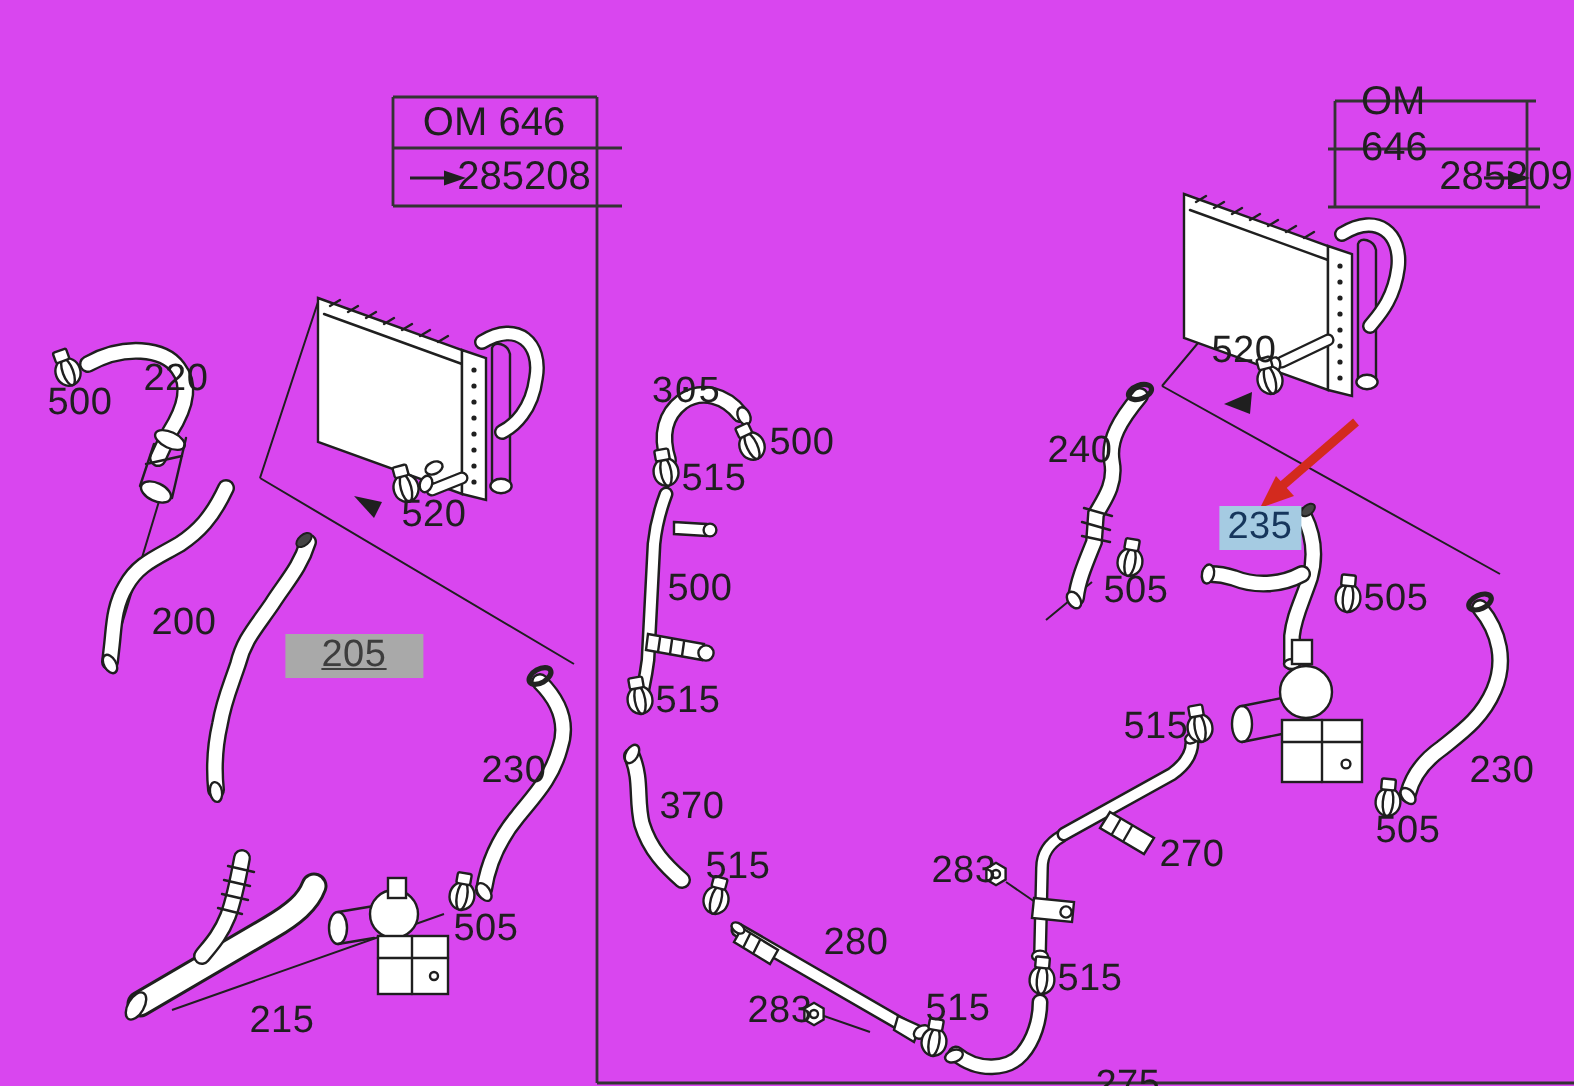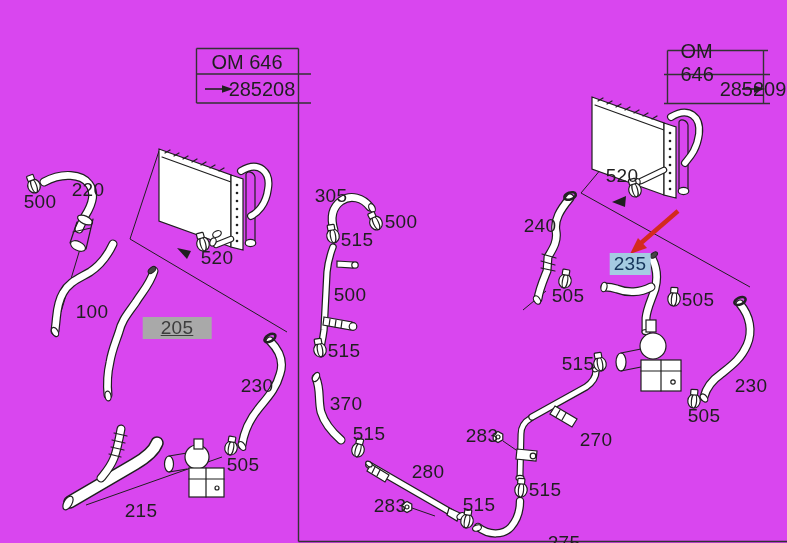--- a/index.html
+++ b/index.html
@@ -265,40 +265,40 @@
 </svg>
 
 <div class="boxtext" style="left:247px;top:62px;">OM 646</div>
 <div class="boxtext" style="left:262px;top:89px;">285208</div>
 <div class="boxtext" style="left:716px;top:63px;">OM 646</div>
 <div class="boxtext" style="left:706px;top:89px;margin-left:47px;">285209</div>
 
 <div id="labels">
       <div class="plabel" style="left: 40px; top: 202px;">500</div>
       <div class="plabel" style="left: 88px; top: 190px;">220</div>
-      <div class="plabel" style="left: 92px; top: 312px;">100</div>
+      <div class="plabel" style="left: 92px; top: 312px;">200</div>
       <div class="plabel hl-gray" style="left: 177px; top: 328px;">205</div>
       <div class="plabel" style="left: 217px; top: 258px;">520</div>
       <div class="plabel" style="left: 257px; top: 386px;">230</div>
       <div class="plabel" style="left: 243px; top: 465px;">505</div>
       <div class="plabel" style="left: 141px; top: 511px; text-align: center;">215</div>
-      <div class="plabel" style="left: 331px; top: 196px;">305</div>
+      <div class="plabel" style="left: 343px; top: 196px; font-family: Liberation Mono, monospace;">305</div>
       <div class="plabel" style="left: 401px; top: 222px;">500</div>
       <div class="plabel" style="left: 357px; top: 240px;">515</div>
       <div class="plabel" style="left: 350px; top: 295px;">500</div>
       <div class="plabel" style="left: 344px; top: 351px;">515</div>
       <div class="plabel" style="left: 346px; top: 404px;">370</div>
       <div class="plabel" style="left: 369px; top: 434px;">515</div>
       <div class="plabel" style="left: 428px; top: 472px;">280</div>
       <div class="plabel" style="left: 390px; top: 506px;">283</div>
       <div class="plabel" style="left: 479px; top: 505px;">515</div>
       <div class="plabel" style="left: 564px; top: 524px; margin-top: 19px;">275</div>
       <div class="plabel" style="left: 482px; top: 436px;">283</div>
       <div class="plabel" style="left: 545px; top: 490px;">515</div>
-      <div class="plabel" style="left: 596px; top: 440px;">270</div>
+      <div class="plabel" style="left: 596px; top: 428px;">270</div>
       <div class="plabel" style="left: 578px; top: 364px;">515</div>
       <div class="plabel" style="left: 622px; top: 176px;">520</div>
       <div class="plabel" style="left: 540px; top: 226px;">240</div>
       <div class="plabel" style="left: 568px; top: 296px;">505</div>
       <div class="plabel hl-blue" style="left: 630px; top: 264px;">235</div>
       <div class="plabel" style="left: 698px; top: 300px;">505</div>
       <div class="plabel" style="left: 751px; top: 386px;">230</div>
       <div class="plabel" style="left: 704px; top: 416px;">505</div>
     </div>
 

